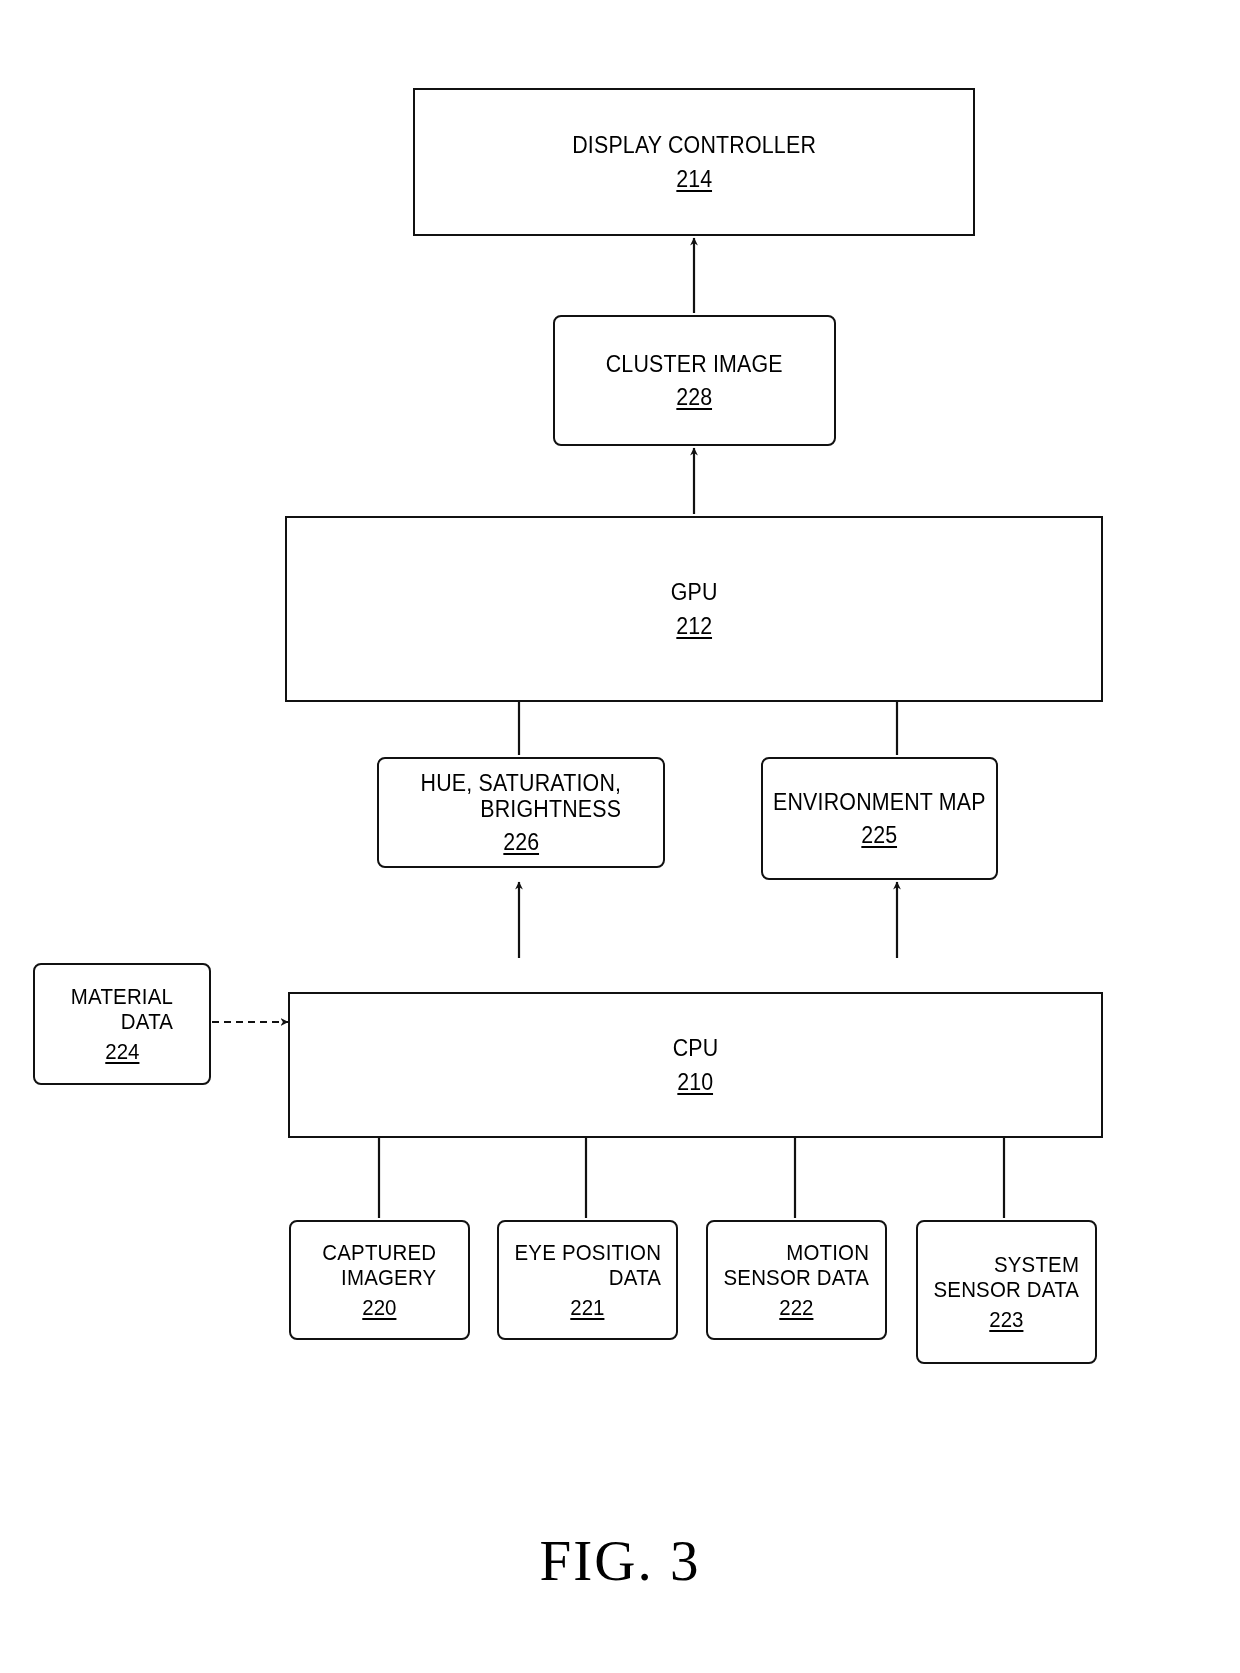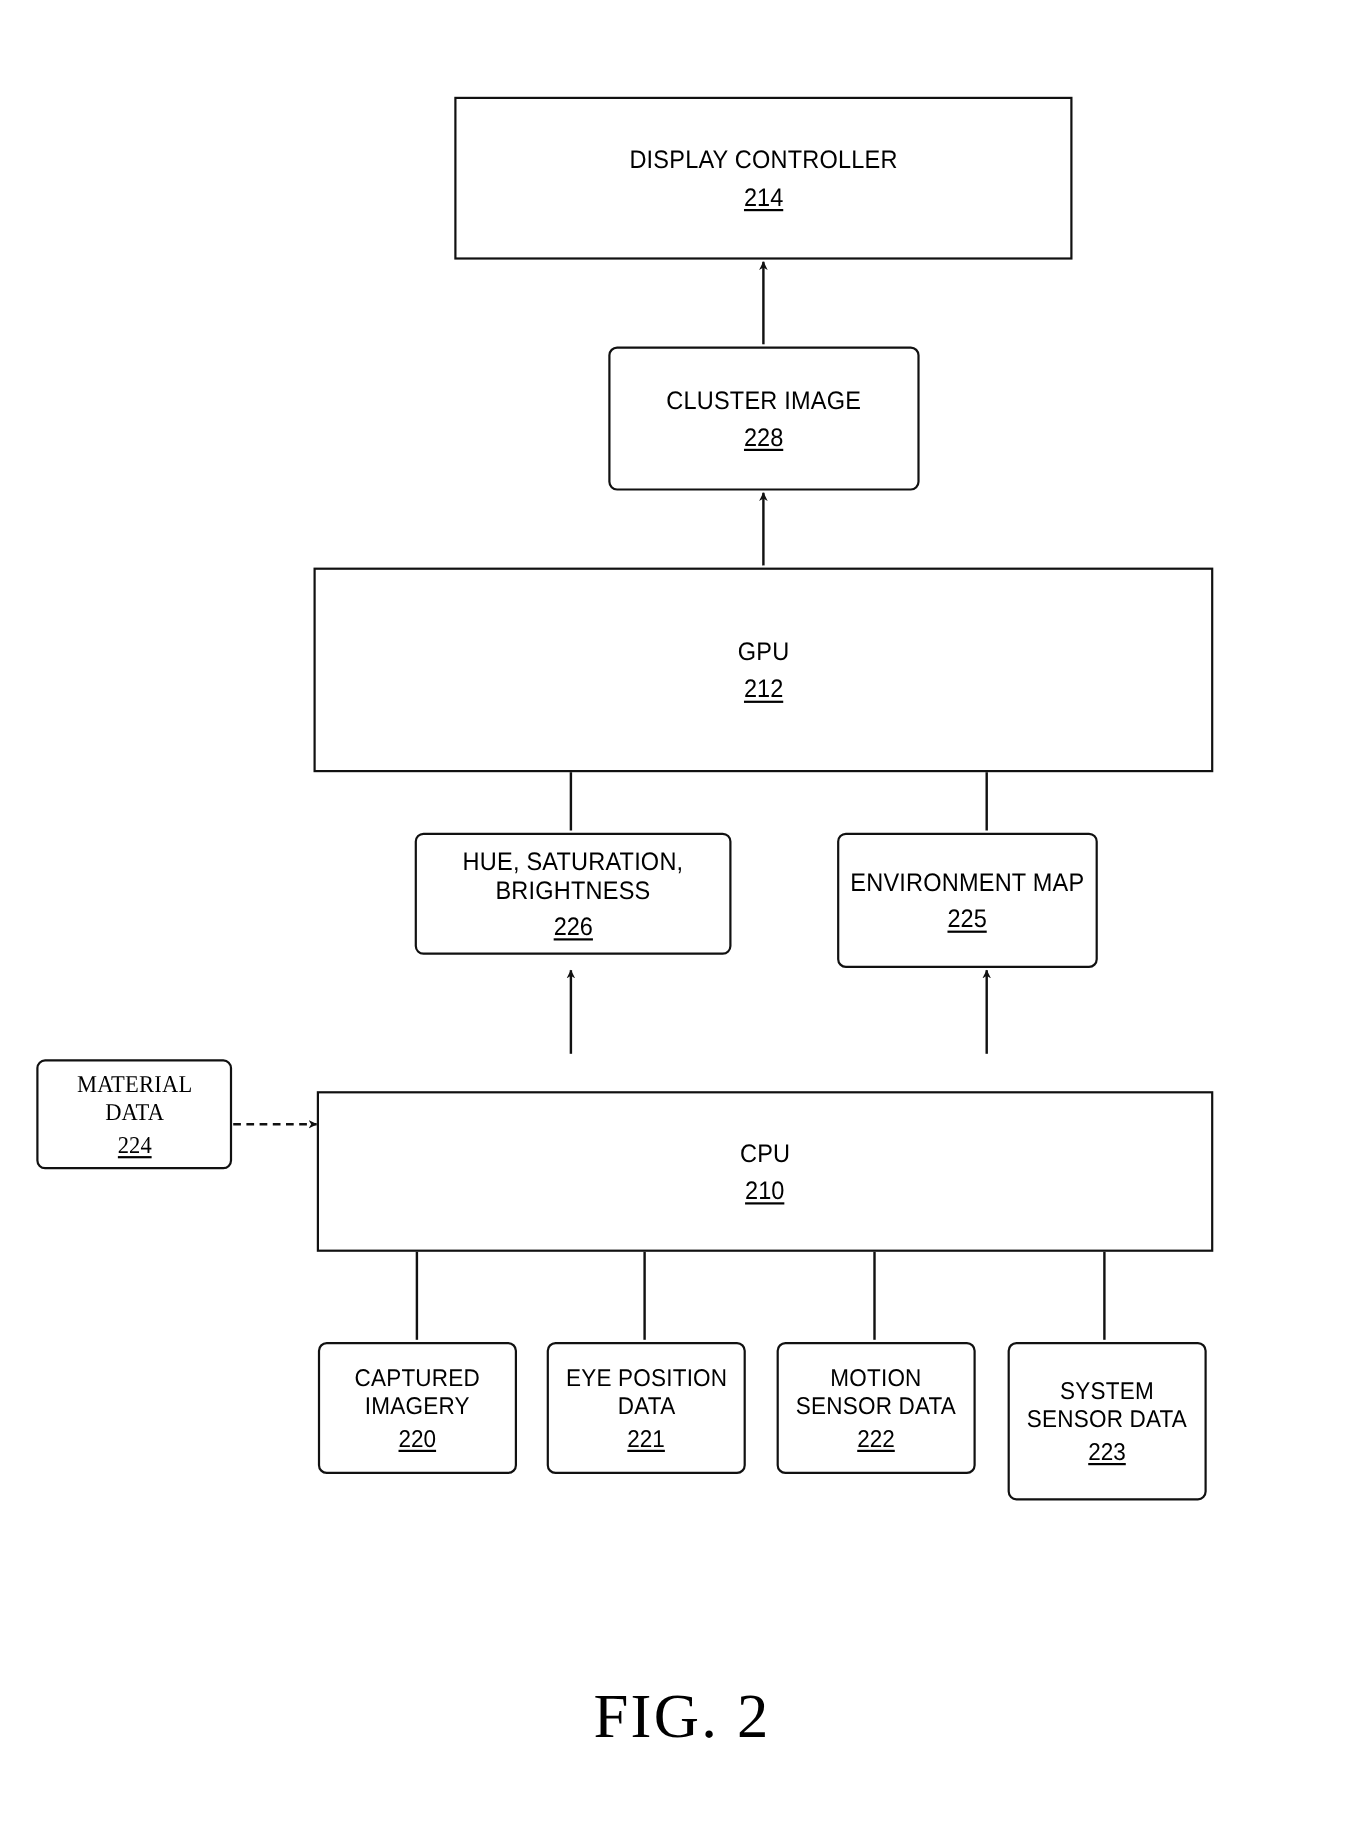--- a/index.html
+++ b/index.html
@@ -34,21 +34,21 @@
   
   .block {
     position: absolute;
     box-sizing: border-box;
     border: 2px solid #111111;
     background: #ffffff;
     display: flex;
     flex-direction: column;
     align-items: center;
     justify-content: center;
-    text-align: center;
+    text-align: right;
     line-height: 1.14;
   }
   .block.rounded {
     border-radius: 8px;
   }
   .block .title {
     font-size: 23px;
     letter-spacing: 0.2px;
     white-space: pre-line;
     font-stretch: condensed;
@@ -135,21 +135,21 @@
   <div class="block rounded" style="left:761px; top:757px; width:237px; height:123px;">
     <div class="title">ENVIRONMENT MAP</div>
     <div class="refnum">225</div>
   </div>
 
   <div class="block" style="left:288px; top:960px; width:815px; height:146px;margin-top:32px;">
     <div class="title">CPU</div>
     <div class="refnum">210</div>
   </div>
 
-  <div class="block rounded small" style="left:33px; top:963px; width:178px; height:100px;font-family:Liberation Serif, serif;">
+  <div class="block rounded small" style="left:33px; top:963px; width:178px; height:122px;">
     <div class="title">MATERIAL
 DATA</div>
     <div class="refnum">224</div>
   </div>
 
   <div class="block rounded small" style="left:289px; top:1220px; width:181px; height:120px;">
     <div class="title">CAPTURED
 IMAGERY</div>
     <div class="refnum">220</div>
   </div>
@@ -165,15 +165,15 @@
 SENSOR DATA</div>
     <div class="refnum">222</div>
   </div>
 
   <div class="block rounded small" style="left:916px; top:1220px; width:181px; height:144px;">
     <div class="title">SYSTEM
 SENSOR DATA</div>
     <div class="refnum">223</div>
   </div>
 
-  <div id="figure-caption">FIG. 2</div>
+  <div id="figure-caption">FIG. 3</div>
 
 </div>
 
 </body></html>

